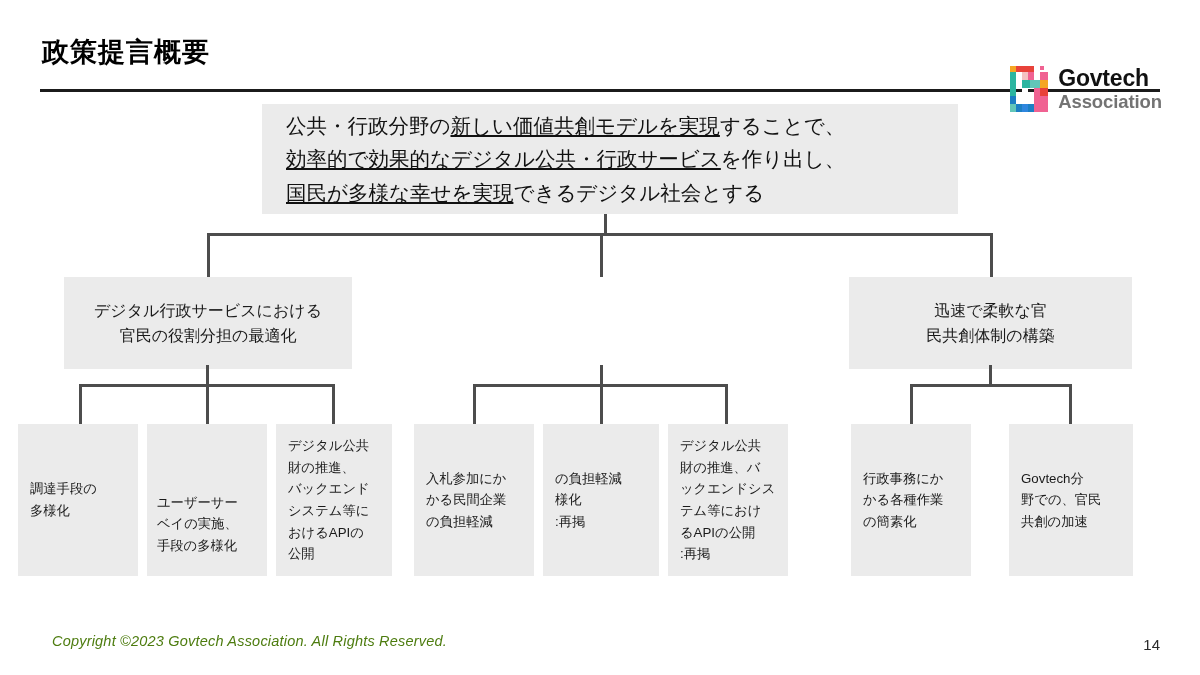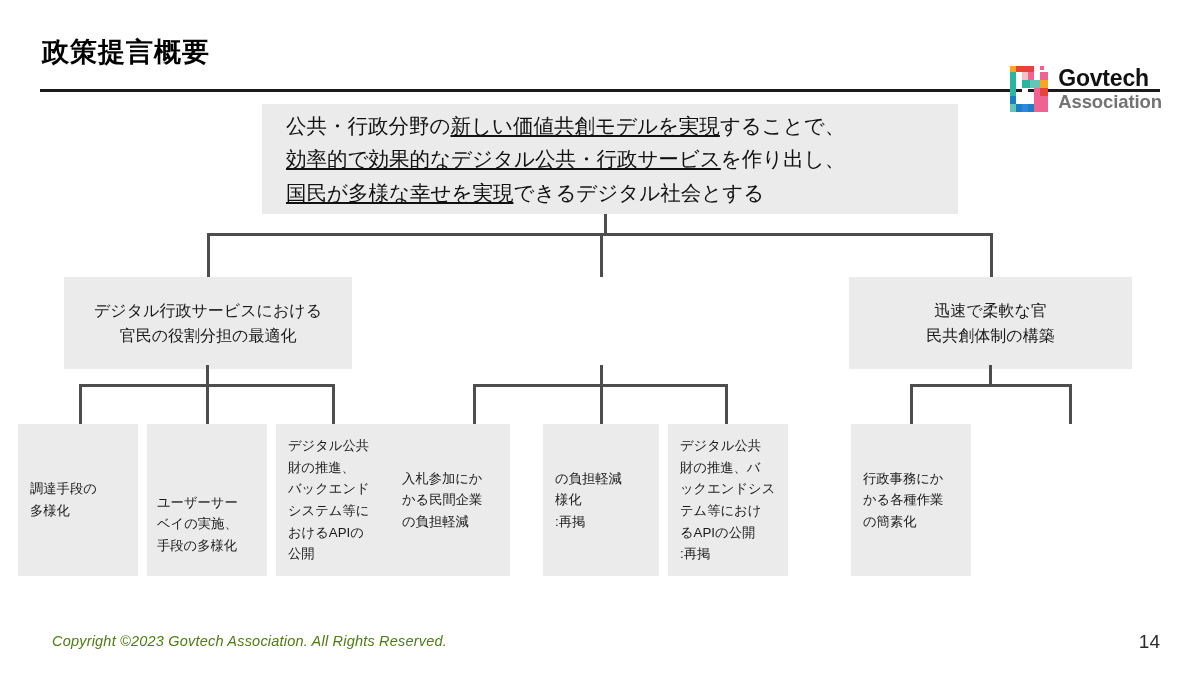--- a/index.html
+++ b/index.html
@@ -125,21 +125,21 @@
     line-height: 1.62;
     text-align: left;
     color: #1a1a1a;
     padding: 0 12px;
   }
   .leaf-box .box-inner.centered { text-align: left; padding: 0 10px; margin-top: 48px; }
 
   .leaf-1 { left: 18px;   width: 120px; }
   .leaf-2 { left: 147px;  width: 120px; }
   .leaf-3 { left: 276px;  width: 116px; }
-  .leaf-4 { left: 390px;  width: 120px; }
+  .leaf-4 { left: 414px;  width: 120px; }
   .leaf-5 { left: 543px;  width: 116px; }
   .leaf-6 { left: 668px;  width: 120px; }
   .leaf-7 { left: 851px;  width: 120px; }
   .leaf-8 { left: 1009px; width: 124px; }
 
   
   .conn {
     position: absolute;
     background: #4d4d4d;
   }
@@ -153,21 +153,21 @@
     bottom: 26px;
     font-size: 14.5px;
     color: #4d7c0f;
     letter-spacing: 0.2px;
     font-style: italic;
   }
   .footer-page {
     position: absolute;
     right: 40px;
     bottom: 22px;
-    font-size: 19px;
+    font-size: 15px;
     color: #2b2b2b;
   }
 </style>
 </head>
 <body>
 
 <div id="slide">
 
   <div class="page-title">政策提言概要</div>
   <div class="title-rule"></div>
@@ -301,17 +301,24 @@
         <div>:再掲</div>
       </div>
   </div>
   <div class="box leaf-box leaf-7">
     <div class="box-inner">
         <div>行政事務にか</div>
         <div>かる各種作業</div>
         <div>の簡素化</div>
       </div>
   </div>
+  <div class="box leaf-box leaf-8">
+    <div class="box-inner">
+        <div>Govtech分</div>
+        <div>野での、官民</div>
+        <div>共創の加速</div>
+      </div>
+  </div>
 
   <div class="footer-copy">Copyright ©2023 Govtech Association. All Rights Reserved.</div>
   <div class="footer-page">14</div>
 
 </div>
 
 </body></html>

